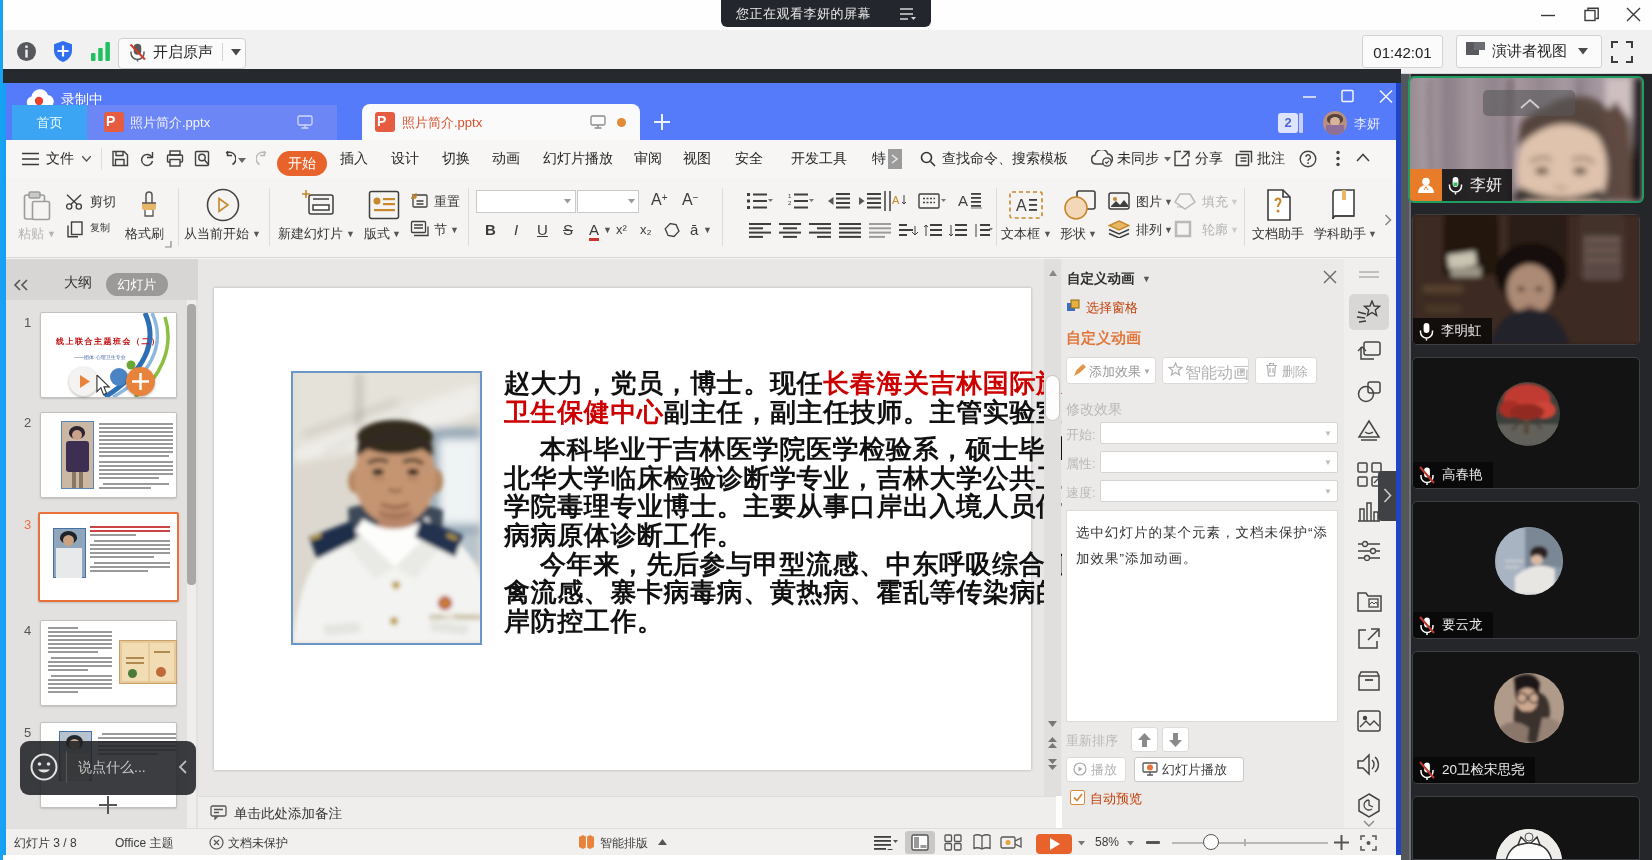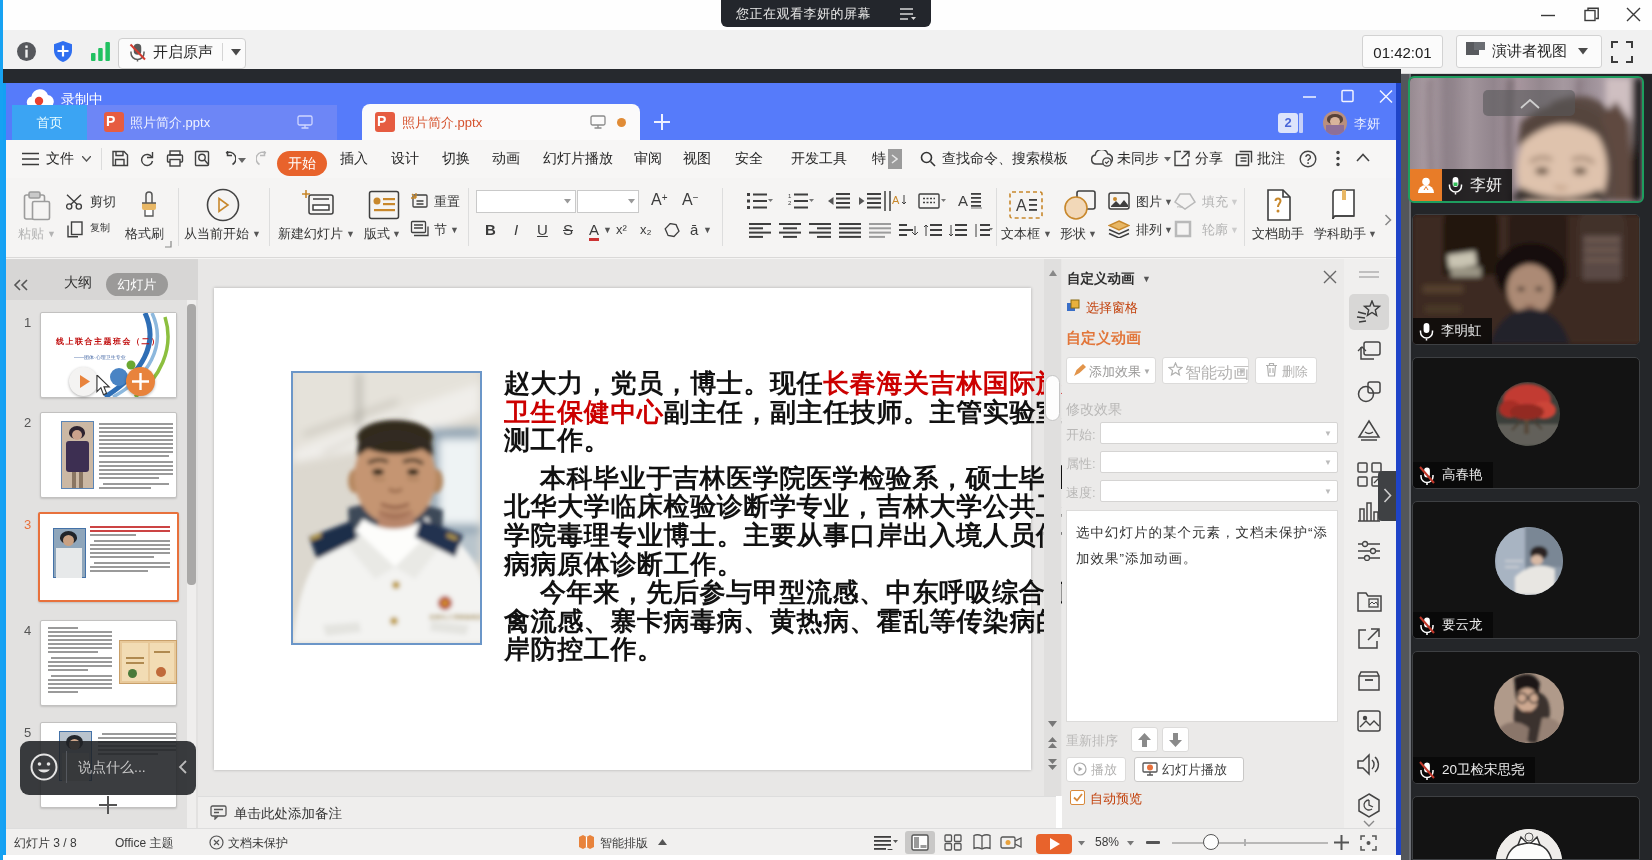--- a/index.html
+++ b/index.html
@@ -800,21 +800,20 @@
             <path d="M138 248 l38 4 -3 10 -36 -4z" fill="#e4e4e0"></path>
             <path d="M30 252 l36 -3 2 10 -35 4z" fill="#e4e4e0"></path>
             <text x="136" y="246" font-size="6" fill="#8a6a20">吉林出入境检验检疫</text>
             </g>
           </svg>
         </div>
 
         <div class="abs" style="left:290px;top:81px;width:500px;font-size:26px;line-height:28.6px;letter-spacing:0.6px;color:#111;font-weight:600;white-space:nowrap">
           <div>赵大力，党员，博士。现任<span style="color:#c00">长春海关吉林国际旅行</span></div>
           <div><span style="color:#c00">卫生保健中心</span>副主任，副主任技师。主管实验室检</div>
-          <div>测工作。</div>
           <div style="padding-left:36px;margin-top:9px">本科毕业于吉林医学院医学检验系，硕士毕业</div>
           <div>北华大学临床检验诊断学专业，吉林大学公共卫生</div>
           <div>学院毒理专业博士。主要从事口岸出入境人员传染</div>
           <div>病病原体诊断工作。</div>
           <div style="padding-left:36px">今年来，先后参与甲型流感、中东呼吸综合征、</div>
           <div>禽流感、寨卡病毒病、黄热病、霍乱等传染病的口</div>
           <div>岸防控工作。</div>
         </div>
       </div>
     </div>

